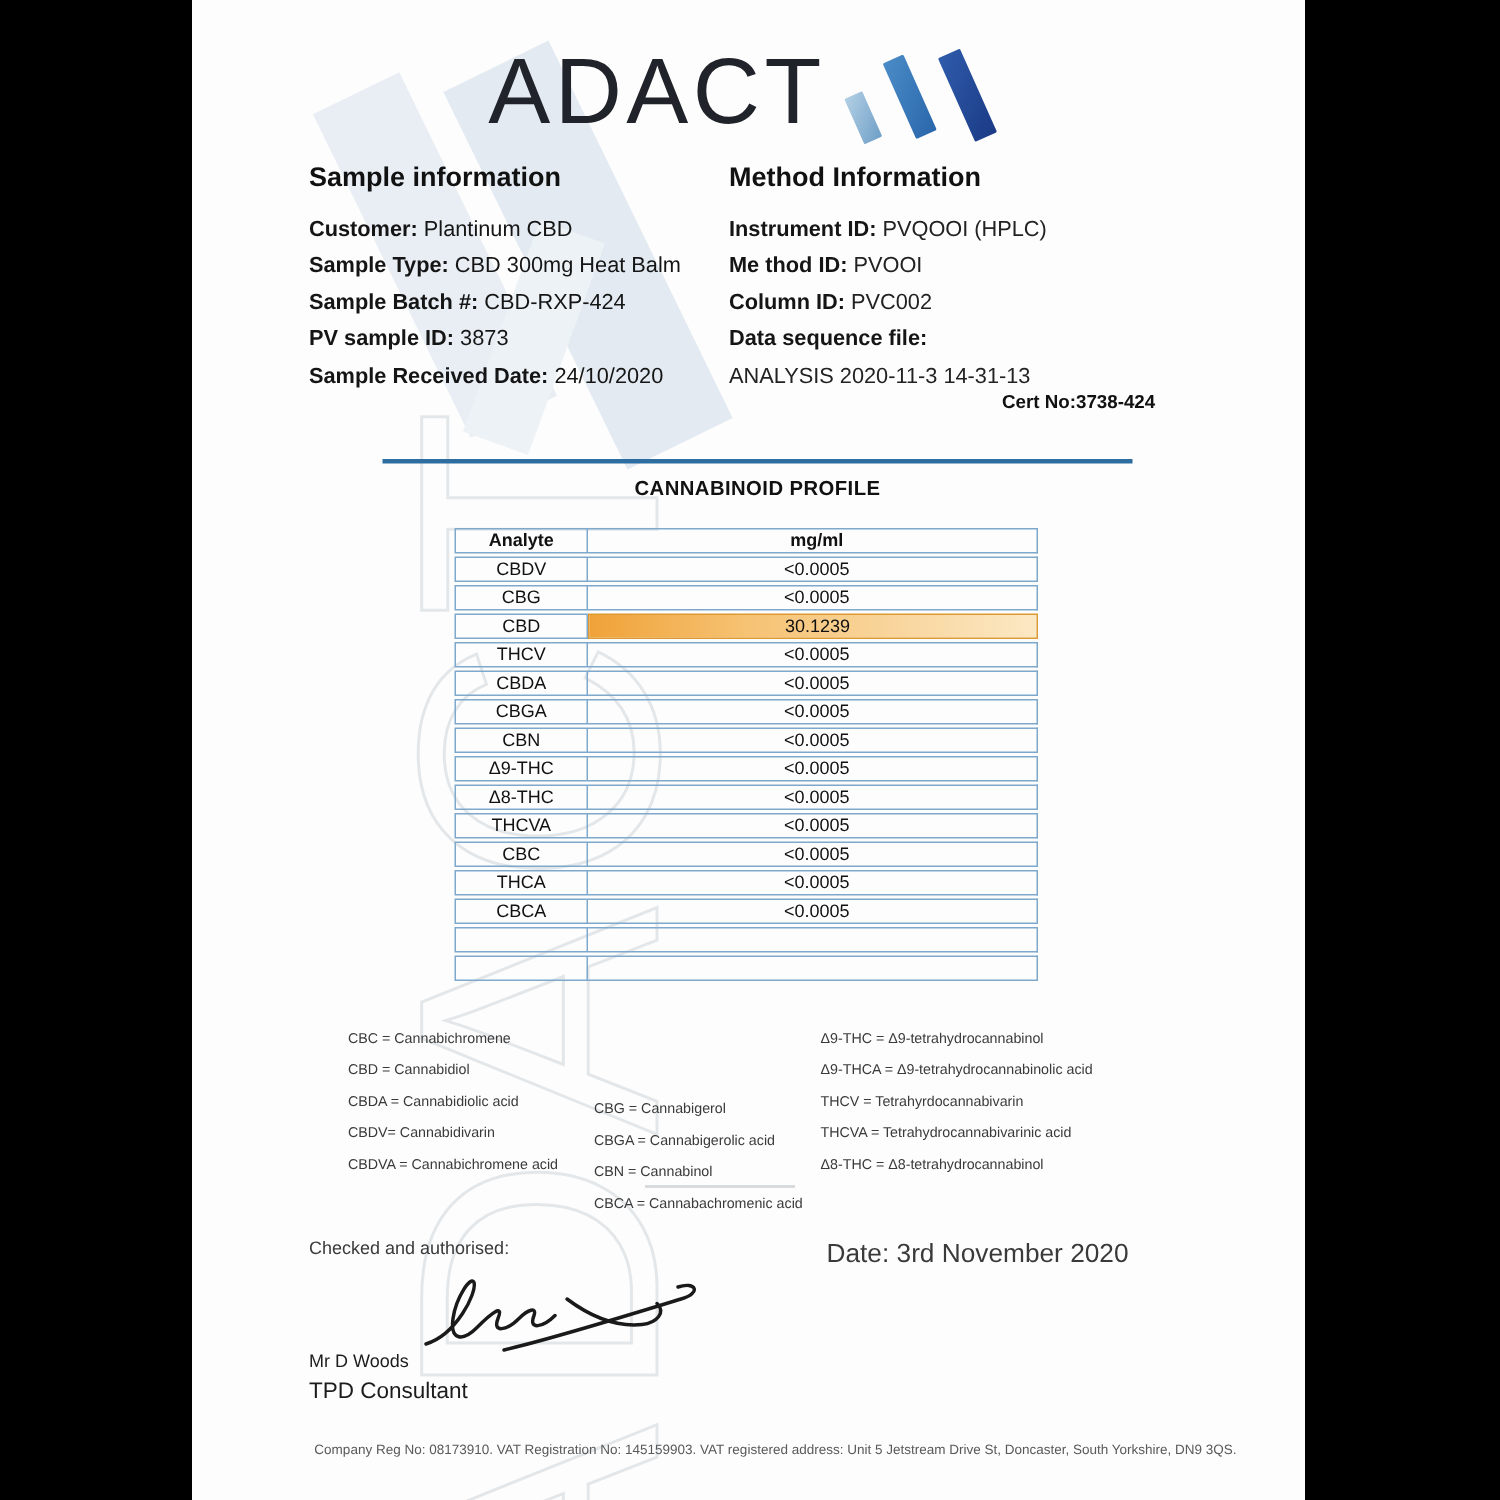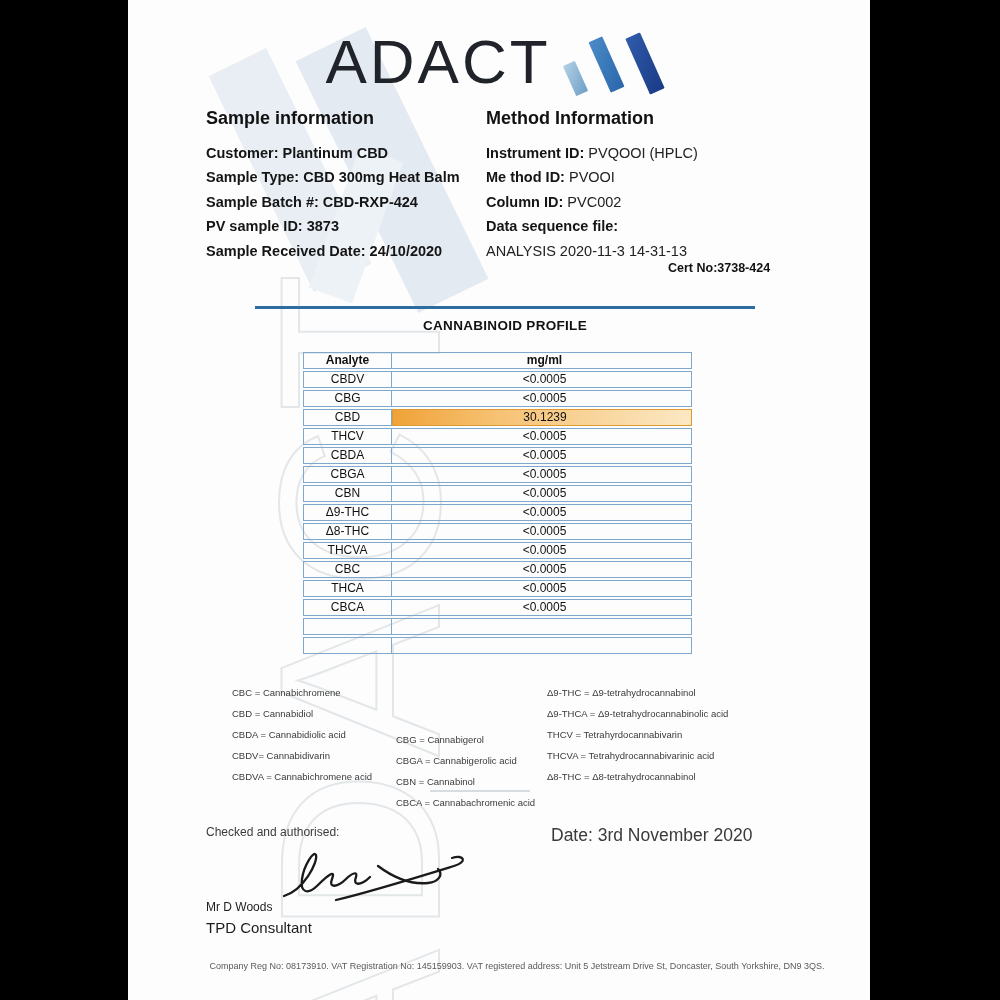--- a/index.html
+++ b/index.html
@@ -27,21 +27,21 @@
   .logo-bar.mid   { left:34px; top:5px;  width:15px; height:55px; transform:rotate(-24deg); background:linear-gradient(135deg,#4a8cc7,#2a66ab); }
   .logo-bar.dark  { left:72px; top:1px;  width:16px; height:61px; transform:rotate(-24deg); background:linear-gradient(135deg,#2f5cab,#1b3a85); }
 
   
   .info-col { position:absolute; top:108px; }
   .info-col.left { left:78px; width:270px; }
   .info-col.right { left:358px; width:300px; }
   .info-title { font-size:18px; font-weight:bold; color:#111; margin-bottom:12px; }
   .info-line { font-size:14.5px; color:#151515; line-height:24.4px; white-space:nowrap; }
   .info-line .lbl { font-weight:bold; }
-  .info-col.left .info-line .val { font-weight:bold; }
+  .info-col.left .info-line .val { font-weight:normal; }
   .info-col.right .info-line .val { font-weight:normal; color:#222; }
 
   .cert-no { position:absolute; left:540px; top:261px; width:160px; font-size:12.5px; font-weight:bold; color:#111; }
 
   
   .rule { position:absolute; left:127px; top:306px; width:500px; height:3px; background:#2e6da0; }
   .profile-title { position:absolute; left:127px; top:318px; width:500px; text-align:center; font-size:13.5px; font-weight:bold; color:#111; letter-spacing:.3px; }
 
   table.profile { position:absolute; left:175px; top:350px; width:389px; border-collapse:separate; border-spacing:0 2px; }
   table.profile td, table.profile th { height:15px; font-size:12px; color:#111; border-top:1px solid #7ea9cc; border-bottom:1px solid #7ea9cc; padding:0 0 1px 0; }

